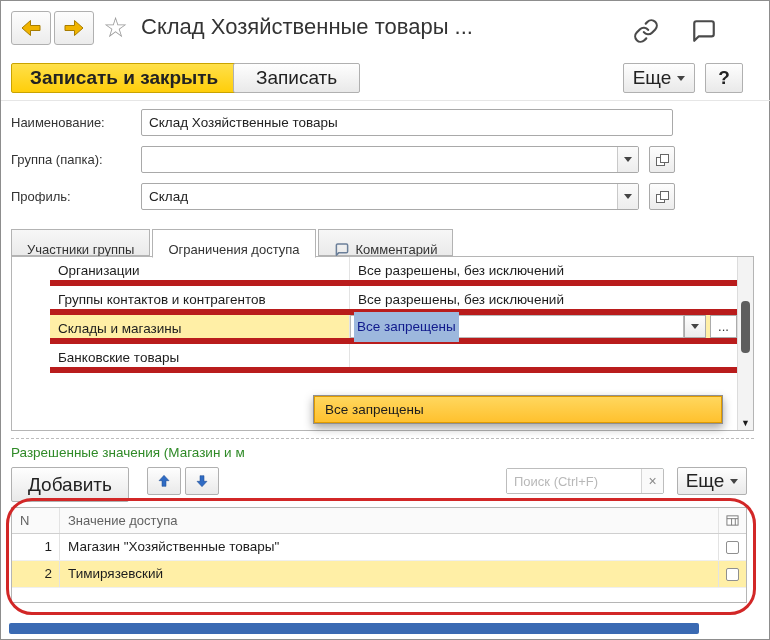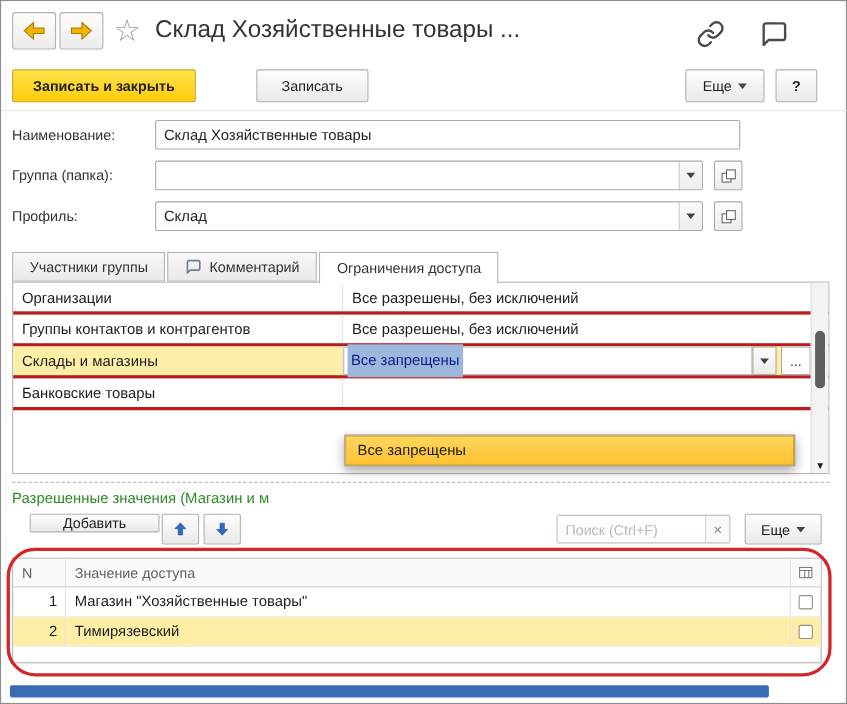--- a/index.html
+++ b/index.html
@@ -5,21 +5,21 @@
   * { box-sizing: border-box; margin: 0; padding: 0; }
   html,body { width:770px; height:640px; overflow:hidden; background:#fff;
               font-family:"Liberation Sans", sans-serif; }
   #win { position:absolute; left:0; top:0; width:770px; height:640px;
          background:#fff; border:1px solid #8d8d8d; }
   .abs { position:absolute; }
 
   
   .btn { display:inline-flex; align-items:center; justify-content:center; gap:6px;
          background:linear-gradient(#fefefe,#e9e9e9); border:1px solid #b0b0b0;
-         border-radius:2px; font-size:13px; color:#222; cursor:pointer;
+         border-radius:2px; font-size:19px; color:#222; cursor:pointer;
          font-family:"Liberation Sans", sans-serif; }
   .btn-yellow { background:linear-gradient(#ffe04a,#ffce0a); border-color:#c9a300;
                 font-weight:bold; }
   .tri { width:0; height:0; border-left:4px solid transparent;
          border-right:4px solid transparent; border-top:5px solid #444;
          display:inline-block; }
 
   
   .navbtn { position:absolute; top:10px; width:40px; height:34px;
             background:linear-gradient(#fdfdfd,#ececec); border:1px solid #b0b0b0;
@@ -44,33 +44,33 @@
   .combo-arrow { width:21px; border:none; border-left:1px solid #c9c9c9;
                  background:linear-gradient(#fbfbfb,#ededed); display:flex;
                  align-items:center; justify-content:center; cursor:pointer; }
   .openbtn { position:absolute; width:26px; height:27px; background:linear-gradient(#fdfdfd,#ececec);
              border:1px solid #a9a9a9; border-radius:2px; display:flex; align-items:center;
              justify-content:center; cursor:pointer; }
 
   
   #tabs { position:absolute; left:10px; top:228px; height:29px; display:flex;
           align-items:flex-start; }
-  .tab { height:27px; padding:12px 15px; display:flex; align-items:center; gap:6px;
+  .tab { height:27px; padding:12px 15px; display:flex; align-items:flex-start; gap:6px;
          font-size:13px; color:#333; background:linear-gradient(#f7f7f7,#eaeaea);
          border:1px solid #b3b3b3; margin-right:2px; cursor:pointer; }
   .tab.active { height:29px; background:#fff; border-bottom:1px solid #fff;
                 position:relative; z-index:6; }
 
   
   #acc { position:absolute; left:10px; top:255px; width:743px; height:175px;
          border:1px solid #b5b5b5; background:#fff; }
   .acc-h { display:flex; height:26px; line-height:25px; background:#fafafa;
            border-bottom:1px solid #cfcfcf; font-size:13px; color:#616161; }
   .acc-r { display:flex; height:29px; line-height:28px; font-size:13.5px; color:#1d1d1d;
-           border-bottom:3px solid #b91c1c; }
+           border-bottom:6px solid #b91c1c;margin-left:38px; }
   .c1 { width:300px; padding-left:8px; border-right:1px solid #e3e3e3;
         white-space:nowrap; overflow:hidden; }
   .c2 { flex:1; padding-left:8px; margin-right:16px; white-space:nowrap; overflow:hidden; }
   .rowsel .c1 { background:#ffefa6; }
   .editor-cell { flex:1; margin-right:16px; padding-left:0; display:flex; align-items:stretch;
                  background:#ffefa6; }
   .editor { flex:1; background:#fff; border:1px solid #b9b9b9; display:flex;
             align-items:center; padding-left:3px; }
   .seltext { background:#9db8dd; color:#101a8c; padding:1px 3px; font-size:13.5px; }
   .mini { width:22px; background:linear-gradient(#fdfdfd,#ececec); border:1px solid #ababab;
@@ -195,28 +195,28 @@
     <svg width="14" height="14" viewBox="0 0 14 14">
       <rect x="1.5" y="4.5" width="8" height="8" fill="#fff" stroke="#666"></rect>
       <rect x="5.5" y="1.5" width="8" height="8" fill="#fff" stroke="#666"></rect>
     </svg>
   </button>
 
   <div id="tabs">
     <div class="tab">
       <span>Участники группы</span>
     </div>
+    <div class="tab active">
+      <span>Ограничения доступа</span>
+    </div>
     <div class="tab">
       <svg width="16" height="15" viewBox="0 0 24 24" fill="none" stroke="#6b7f99" stroke-width="2.4" stroke-linejoin="round">
         <path d="M21 15a2 2 0 0 1-2 2H7l-4 4V5a2 2 0 0 1 2-2h14a2 2 0 0 1 2 2z"></path>
       </svg>
       <span>Комментарий</span>
-    </div>
-    <div class="tab active">
-      <span>Ограничения доступа</span>
     </div>
   </div>
 
   <div id="acc">
     <div class="acc-r">
       <div class="c1">Организации</div>
       <div class="c2">Все разрешены, без исключений</div>
     </div>
     <div class="acc-r">
       <div class="c1">Группы контактов и контрагентов</div>
@@ -244,21 +244,21 @@
     </div>
   </div>
 
   <div id="dash"></div>
   <div id="greenlbl">Разрешенные значения (Магазин и м</div>
 
   <div id="ddl">
     <div class="opt active">Все запрещены</div>
   </div>
 
-  <button class="btn abs" style="left:26px; top:466px; width:118px; height:17px;">Добавить</button>
+  <button class="btn abs" style="left:10px; top:466px; width:118px; height:35px;">Добавить</button>
   <button class="btn abs" style="left:146px; top:466px; width:34px; height:28px;">
     <svg width="16" height="16" viewBox="0 0 24 24">
       <path d="M12 3.5 L4.5 11.5 H9 V20 H15 V11.5 H19.5 Z" fill="#2f6bc4" stroke="#1f4c8f" stroke-width="0.8"></path>
     </svg>
   </button>
   <button class="btn abs" style="left:184px; top:466px; width:34px; height:28px;">
     <svg width="16" height="16" viewBox="0 0 24 24">
       <path d="M12 20.5 L4.5 12.5 H9 V4 H15 V12.5 H19.5 Z" fill="#2f6bc4" stroke="#1f4c8f" stroke-width="0.8"></path>
     </svg>
   </button>

